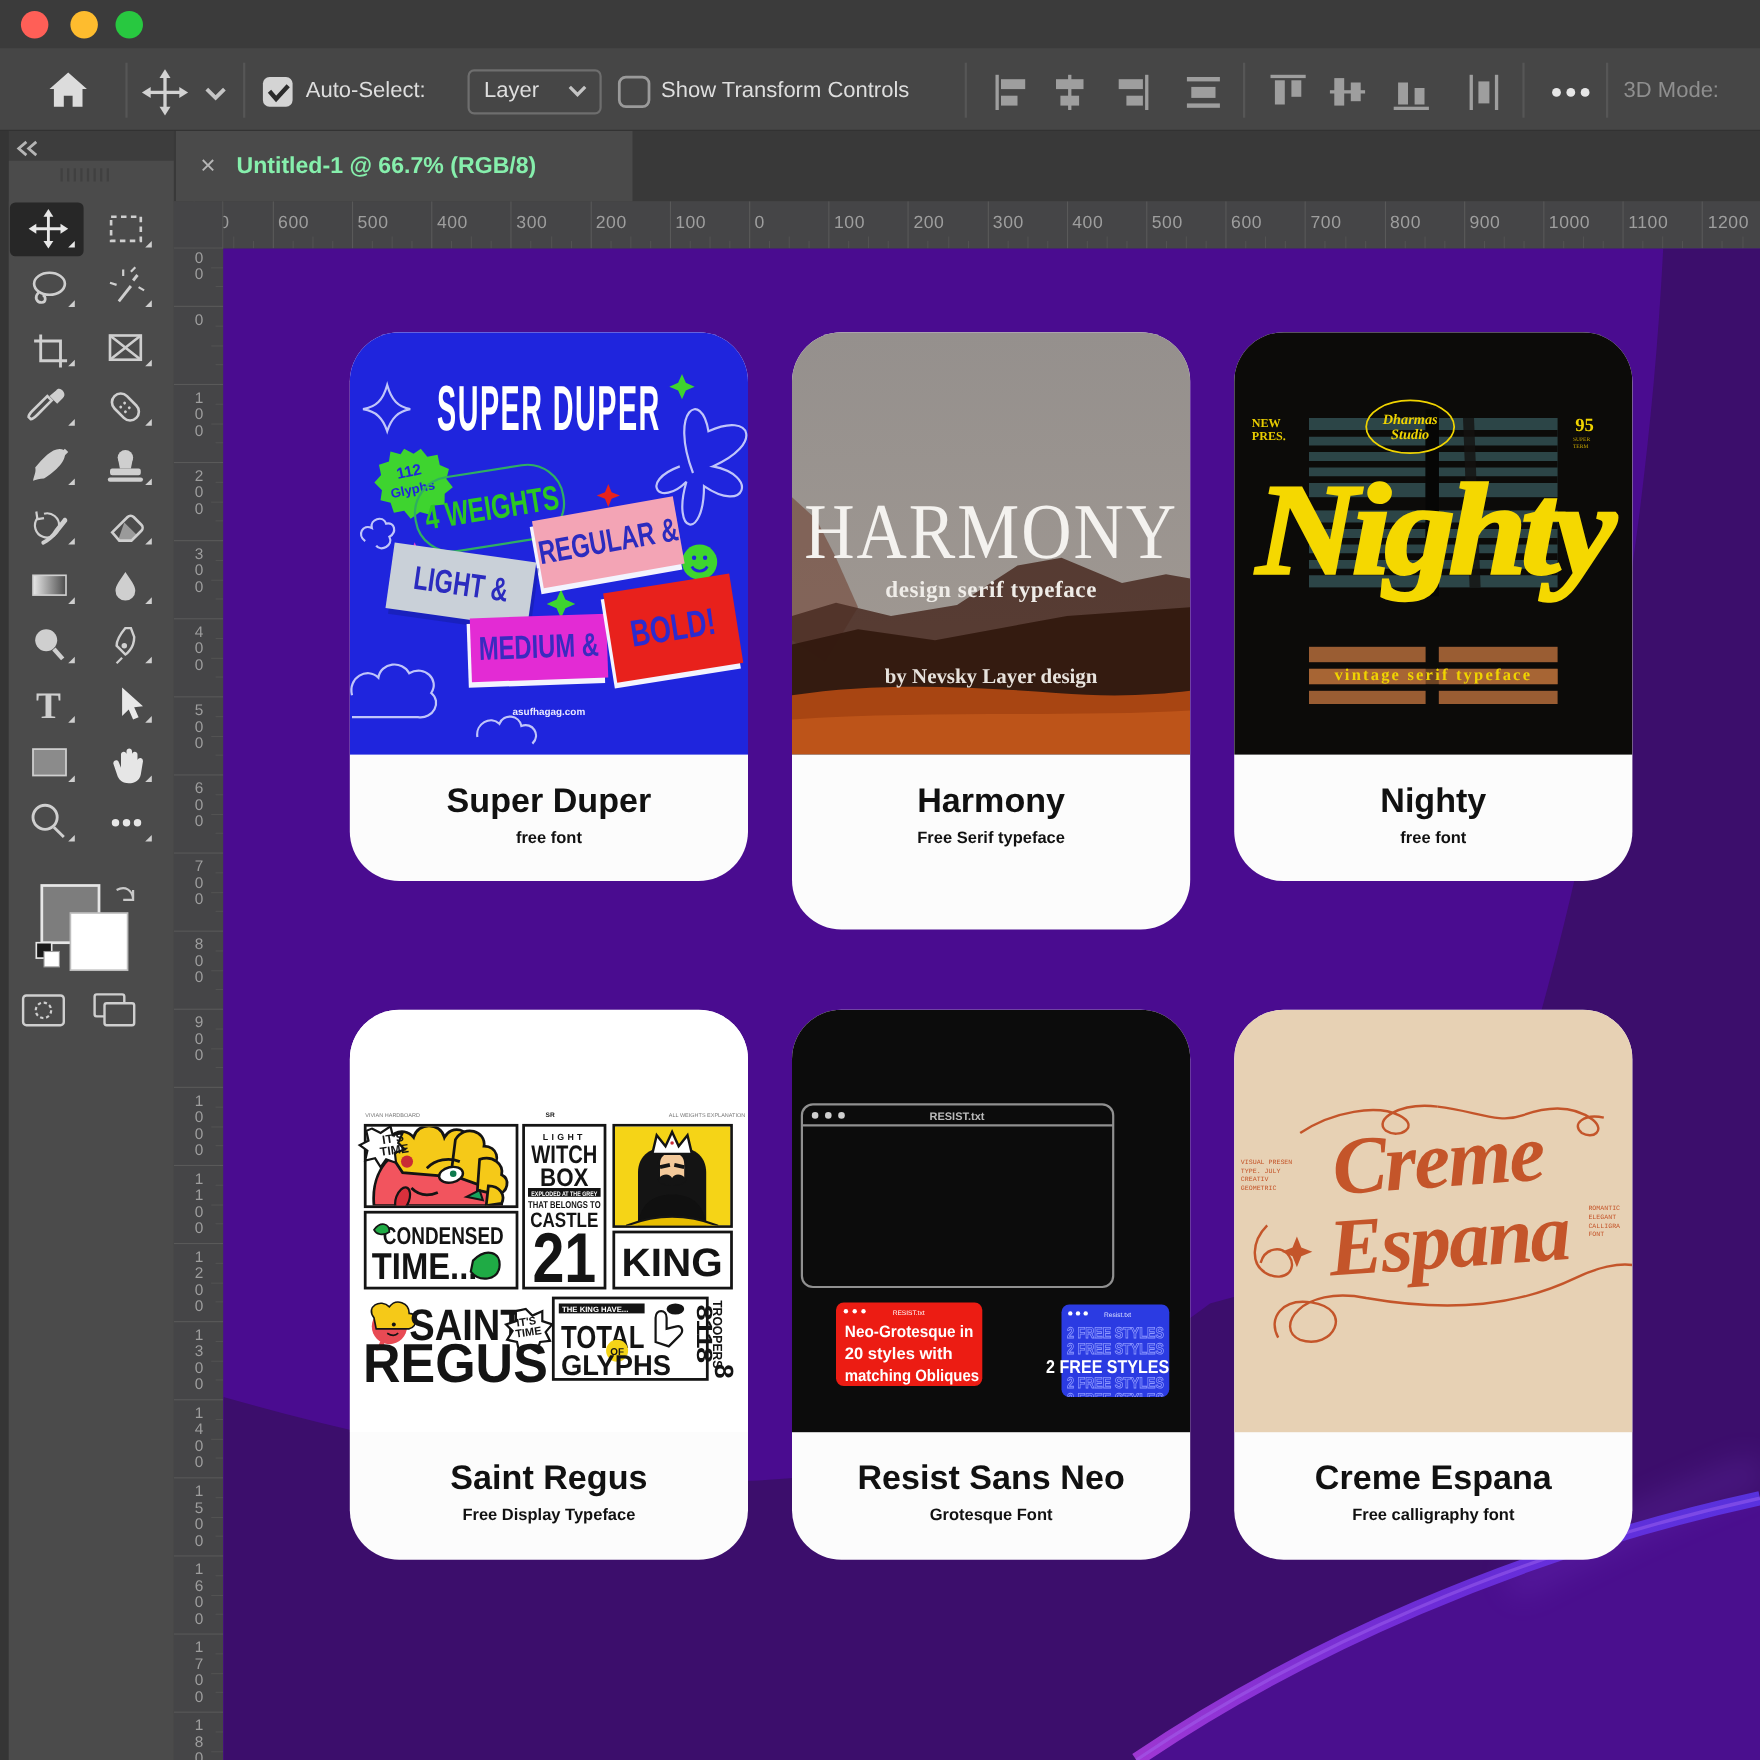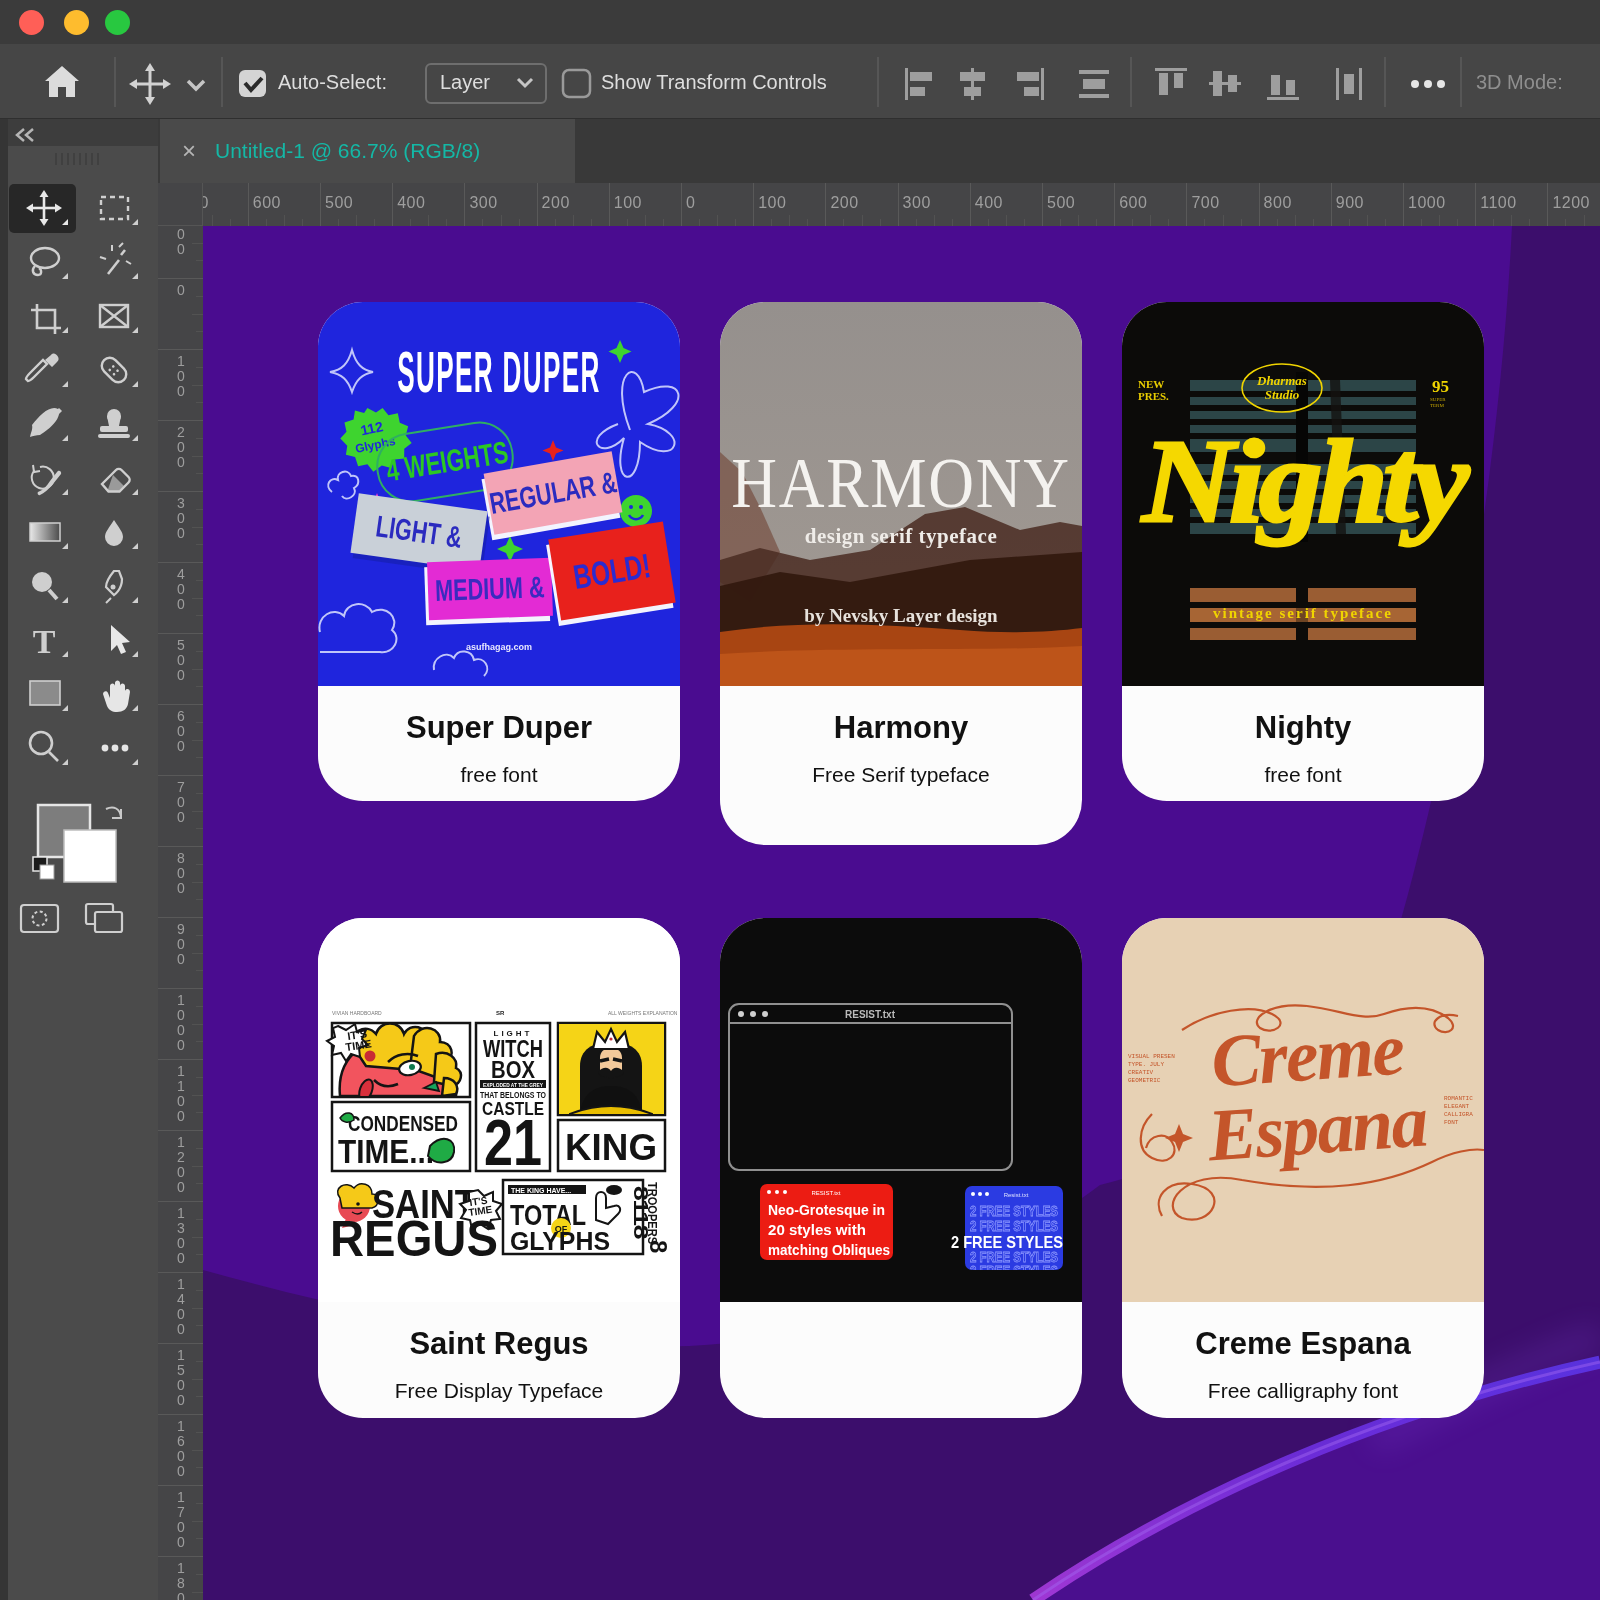--- a/index.html
+++ b/index.html
@@ -29,21 +29,21 @@
   .vtick { position:absolute; height:1px; background:#595959; left:0; width:45px; }
   .vtick2 { position:absolute; height:1px; background:#525252; right:0; width:10px; }
 
   
   #canvas { left:203px; top:226px; width:1397px; height:1374px; background:#4a0c90; overflow:hidden; }
 
   .card { position:absolute; width:362px; border-radius:45px; background:#fcfcfc; overflow:hidden; }
   .cimg { position:absolute; left:0; top:0; width:362px; height:384px; overflow:hidden; }
   .clabel { position:absolute; left:0; width:362px; text-align:center; color:#111; }
   .ctitle { font-size:31px; font-weight:bold; }
-  .csub { font-size:21px; font-weight:normal; margin-top:17px; }
+  .csub { font-size:15px; font-weight:bold; margin-top:7px; }
   .sticker { position:absolute; display:flex; align-items:center; justify-content:center; }
   .stxt { font-weight:bold; white-space:nowrap; }
   .cond { display:inline-block; transform:scaleX(0.72); }
   .rtxt { position:absolute; font-weight:bold; color:#0d0d0d; white-space:nowrap; }
 </style>
 </head>
 <body>
 
 <div class="abs" id="titlebar"></div>
 <div class="abs light" style="left:19px; background:#ff5f57;"></div>
@@ -112,21 +112,21 @@
   <rect x="1460" y="57" width="2" height="50" fill="#565656"></rect>
 </svg>
 <div class="abs optxt" style="left:278px;">Auto-Select:</div>
 <div class="abs optxt" style="left:440px;">Layer</div>
 <div class="abs optxt" style="left:601px;">Show Transform Controls</div>
 <div class="abs optxt graytxt" style="left:1476px;">3D Mode:</div>
 
 <div class="abs" id="tabbar"></div>
 <div class="abs" id="tab">
   <span style="position:absolute;left:22px;top:18px;color:#b5b5b5;font-size:24px;">×</span>
-  <span style="position:absolute;left:55px;top:20px;font-size:21px;font-weight:normal;color:#14b8a6;">Untitled-1 @ 66.7% (RGB/8)</span>
+  <span style="position:absolute;left:55px;top:20px;font-size:21px;font-weight:bold;color:#86efac;">Untitled-1 @ 66.7% (RGB/8)</span>
 </div>
 
 <div class="abs" id="leftstrip"></div>
 <div class="abs" id="toolhead"></div>
 <div class="abs" id="toolpanel"></div>
 <svg class="abs" style="left:8px;top:119px;" width="150" height="1481">
 
   <path d="M16 10 l-7 6 l7 6 M25 10 l-7 6 l7 6" stroke="#b5b5b5" stroke-width="2.5" fill="none"></path>
 
   <g stroke="#404040" stroke-width="2">
@@ -787,20 +787,24 @@
           <g font-size="14" font-weight="bold" fill="none" stroke="#8d98ff" stroke-width="0.8" clip-path="url(#blueclip)">
             <text x="250" y="298" textLength="88" lengthAdjust="spacingAndGlyphs">2 FREE STYLES</text>
             <text x="250" y="313" textLength="88" lengthAdjust="spacingAndGlyphs">2 FREE STYLES</text>
             <text x="250" y="344" textLength="88" lengthAdjust="spacingAndGlyphs">2 FREE STYLES</text>
             <text x="250" y="358" textLength="88" lengthAdjust="spacingAndGlyphs">2 FREE STYLES</text>
           </g>
         </g>
         <text x="231" y="330" font-size="17" font-weight="bold" fill="#fff" textLength="112" lengthAdjust="spacingAndGlyphs">2 FREE STYLES</text>
       </svg>
     </div>
+    <div class="clabel" style="top:408px;">
+        <div class="ctitle">Resist Sans Neo</div>
+        <div class="csub">Grotesque Font</div>
+      </div>
   </div>
   <div class="card" style="left:919px; top:692px; height:500px;">
     <div class="cimg" id="img-creme" style="background:#e7d1b4;">
       <svg width="362" height="384" style="position:absolute;left:0;top:0;">
         <g stroke="#c4552a" stroke-width="2.2" fill="none">
           <path d="M60 112 C 90 92, 130 86, 150 96 C 170 106, 150 118, 138 110 C 126 100, 150 84, 185 88"></path>
           <path d="M185 88 C 220 92, 240 104, 262 96 C 290 86, 310 88, 326 100 C 338 110, 326 118, 316 112 C 306 104, 318 94, 336 98"></path>
           <path d="M30 196 C 16 210, 14 232, 30 240 C 46 248, 58 236, 50 224 C 44 214, 28 216, 24 230"></path>
           <path d="M40 298 C 30 280, 44 262, 70 266 C 110 272, 90 310, 60 300 C 36 290, 60 250, 120 262 C 200 276, 260 268, 310 244 C 330 234, 350 230, 362 232"></path>
         </g>

